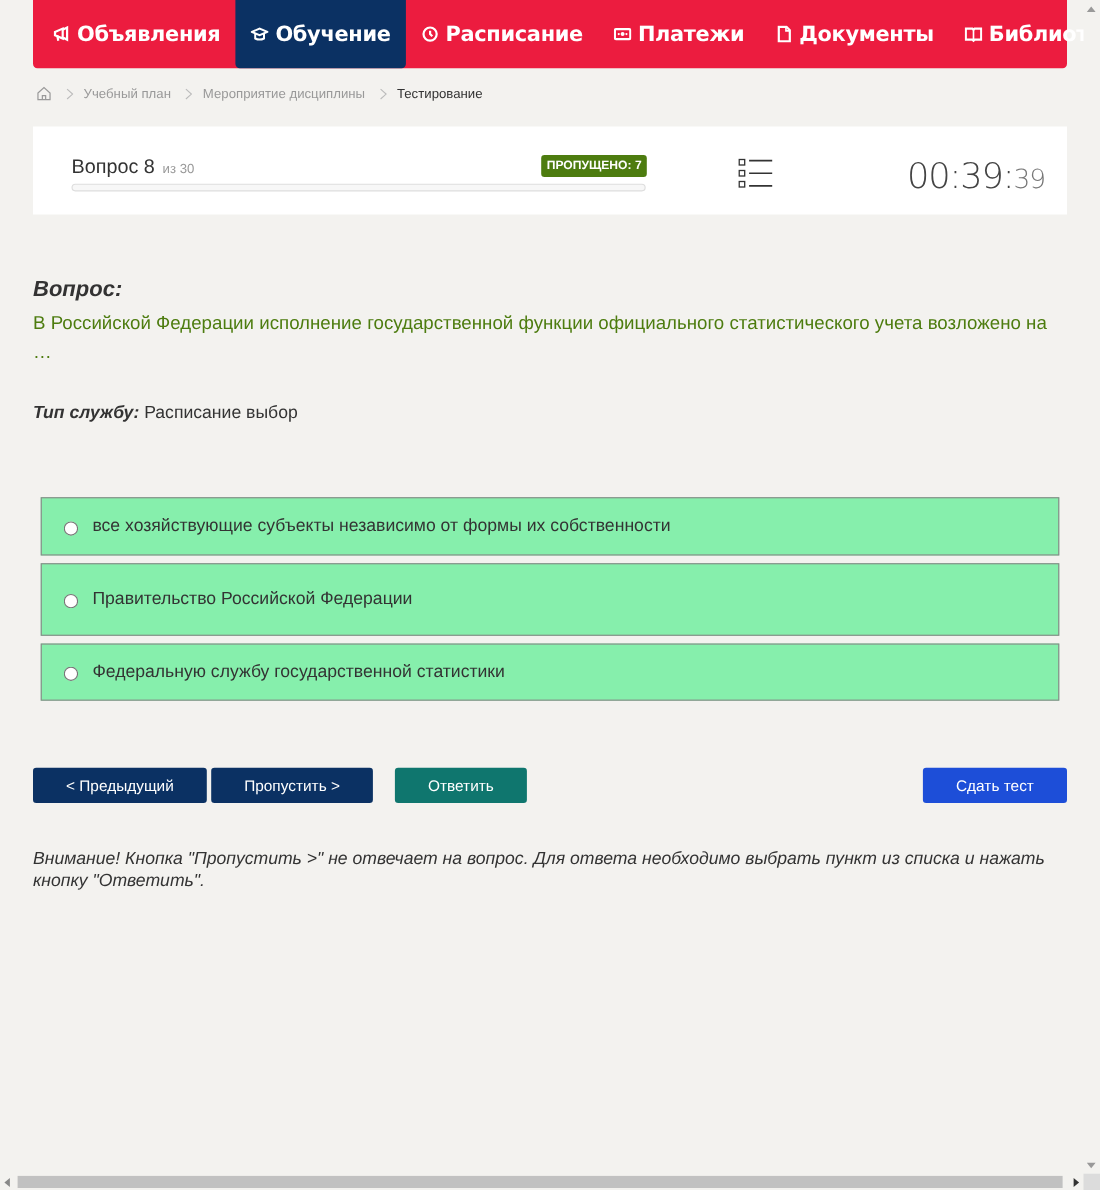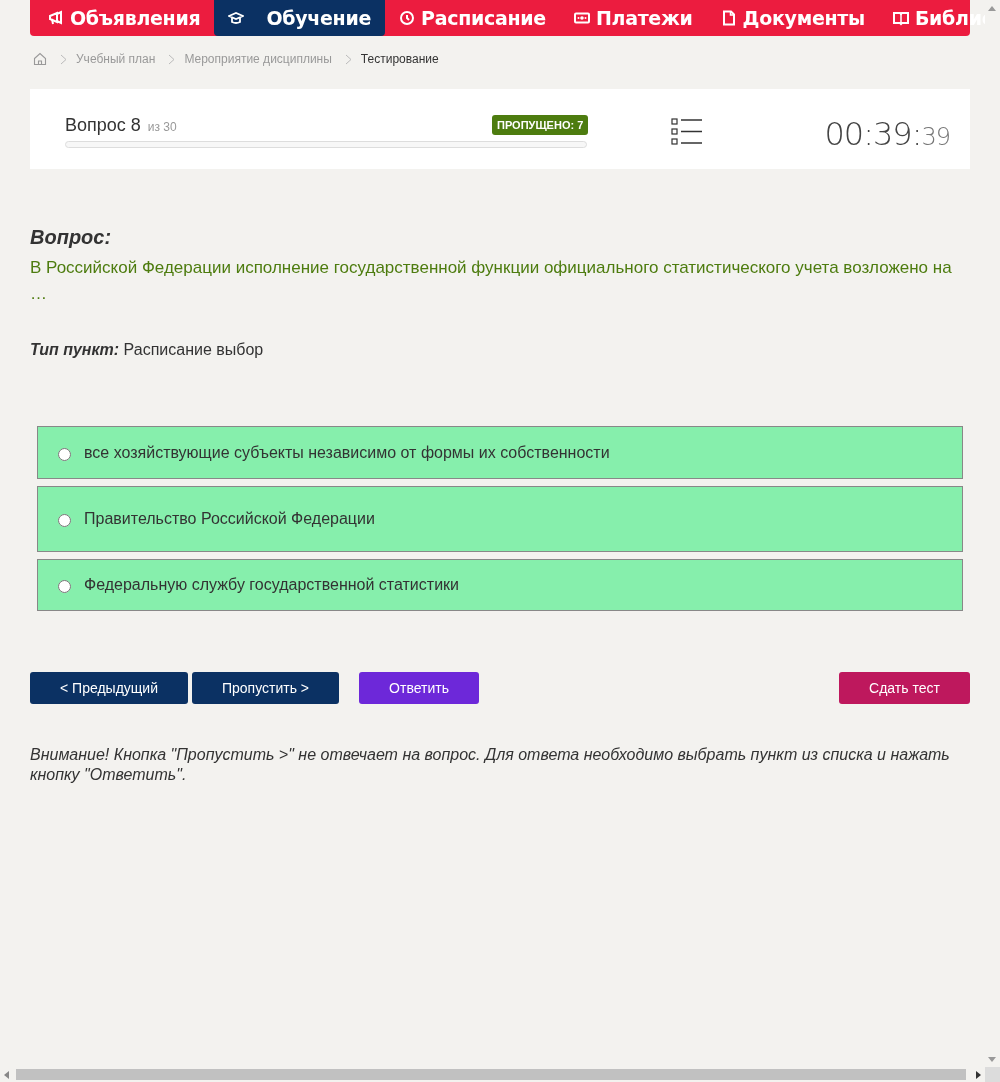--- a/index.html
+++ b/index.html
@@ -7,29 +7,29 @@
     body {
       background: #f3f2ef;
       font-family: "Liberation Sans", sans-serif;
       color: #333;
       position: relative;
     }
     .page { position: absolute; left: 30px; top: 0; width: 940px; }
 
     
     .topnav {
-      height: 36px; background: #ec1c3f; border-radius: 0 0 4px 4px;
+      height: 62px; background: #ec1c3f; border-radius: 0 0 4px 4px;
       display: flex; align-items: stretch; padding-left: 4px;
     }
     .nav-item {
       display: flex; align-items: center; padding: 0 14px; color: #fff;
       font-family: "DejaVu Sans", sans-serif; font-size: 19px; font-weight: bold;
       letter-spacing: -0.3px; cursor: pointer; white-space: nowrap;
     }
-    .nav-item.active { background: #0b3163; border-radius: 0 0 4px 4px; gap: 16px; }
+    .nav-item.active { background: #0b3163; border-radius: 0 0 4px 4px; }
     .nav-item .ico { width: 16px; height: 16px; margin-right: 6px; display: inline-flex; align-items: center; justify-content: center; }
     .nav-item .ico svg { width: 16px; height: 16px; }
     .nav-spacer { flex: 1; }
 
     
     .breadcrumb { display: flex; align-items: center; height: 46px; font-size: 12px; color: #999; padding-left: 3px; }
     .breadcrumb .home svg { width: 14px; height: 14px; display: block; }
     .breadcrumb .sep { margin: 0 9px 0 13px; color: #bbb; font-size: 12px; }
     .breadcrumb .sep svg { width: 7px; height: 11px; display: block; }
     .breadcrumb .current { color: #333; }
@@ -78,22 +78,22 @@
     .answer span { font-size: 16px; color: #333; }
 
     .buttons { position: relative; margin-top: 61px; height: 32px; }
     .btn {
       position: absolute; top: 0; height: 32px; border-radius: 3px; color: #fff;
       font-size: 14px; display: flex; align-items: center; justify-content: center;
       cursor: pointer; border: none;
     }
     .btn-prev { left: 0; width: 158px; background: #0b3163; }
     .btn-skip { left: 162px; width: 147px; background: #0b3163; }
-    .btn-answer { left: 329px; width: 120px; background: #6d28d9; }
-    .btn-submit { right: 0; width: 131px; background: #be185d; }
+    .btn-answer { left: 329px; width: 120px; background: #0f766e; }
+    .btn-submit { right: 0; width: 131px; background: #1d4ed8; }
 
     .warning { margin-top: 41px; font-size: 16px; font-style: italic; color: #333; line-height: 20px; }
 
     
     .vscroll { position: absolute; right: 0; top: 0; width: 15px; height: 1067px; background: #f3f2ef; }
     .vscroll .up { position: absolute; top: 6px; left: 3px; width: 0; height: 0; border-left: 4px solid transparent; border-right: 4px solid transparent; border-bottom: 5px solid #999; }
     .vscroll .down { position: absolute; bottom: 5px; left: 3px; width: 0; height: 0; border-left: 4px solid transparent; border-right: 4px solid transparent; border-top: 5px solid #999; }
     .hscroll { position: absolute; left: 0; bottom: 0; width: 985px; height: 15px; background: #f3f2ef; }
     .hscroll .left { position: absolute; left: 4px; top: 4px; width: 0; height: 0; border-top: 4px solid transparent; border-bottom: 4px solid transparent; border-right: 5px solid #888; }
     .hscroll .right { position: absolute; right: 4px; top: 4px; width: 0; height: 0; border-top: 4px solid transparent; border-bottom: 4px solid transparent; border-left: 5px solid #333; }
@@ -213,21 +213,21 @@
     </div>
     <div class="timer">
       <span>00:39:</span><span class="sec">39</span>
     </div>
   </div>
 
   <div class="q-label">Вопрос:</div>
   <div class="q-text">В Российской Федерации исполнение государственной функции официального статистического учета возложено на …</div>
 
   <div class="type-row">
-    <span class="lbl">Тип пункт:</span>
+    <span class="lbl">Тип службу:</span>
     <span>Расписание выбор</span>
   </div>
 
   <div class="answers">
     <label class="answer" style="height:53px">
       <input type="radio" name="ans" style="">
       <span>все хозяйствующие субъекты независимо от формы их собственности</span>
     </label>
     <label class="answer" style="height:66px">
       <input type="radio" name="ans" style="">

